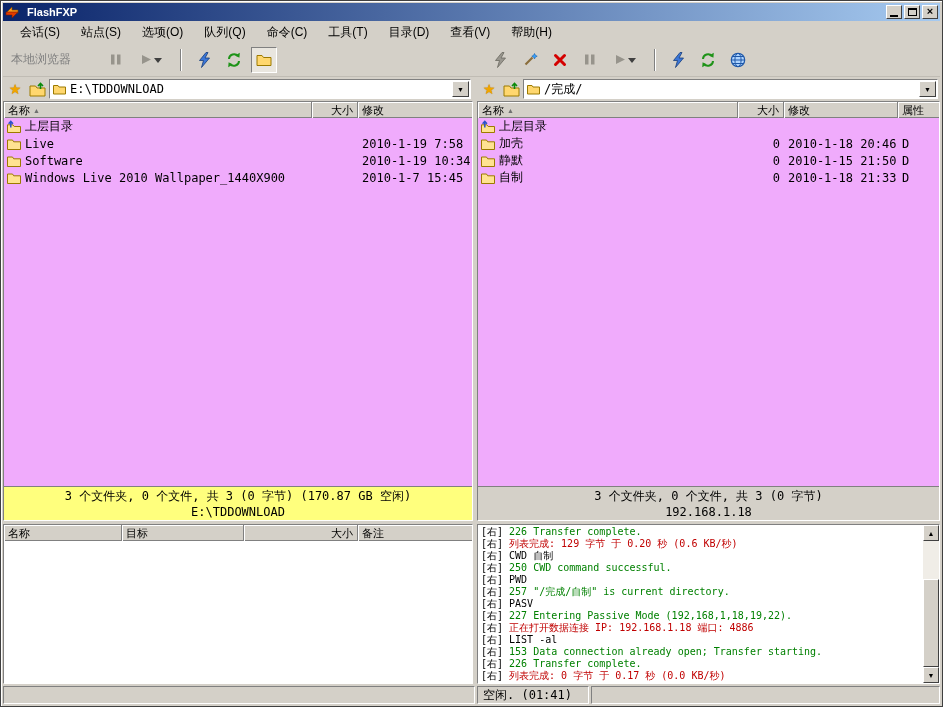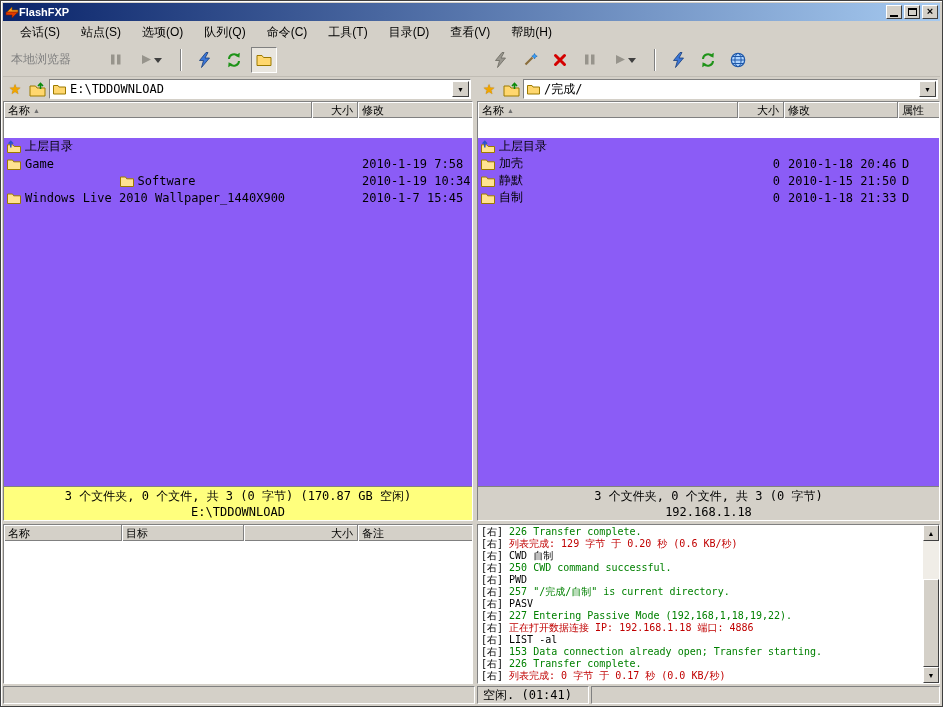--- a/index.html
+++ b/index.html
@@ -2,21 +2,21 @@
 <html><head>
 <meta charset="utf-8">
 <style>
   *{box-sizing:border-box;margin:0;padding:0;}
   html,body{width:943px;height:707px;}
   body{font-family:"Liberation Sans",sans-serif;font-size:12px;background:#D4D0C8;}
   .window{width:943px;height:707px;display:flex;flex-direction:column;background:#D4D0C8;
           border:1px solid #404040;box-shadow:inset 1px 1px 0 #fff;padding:2px;}
   
   .title-bar{height:18px;flex:0 0 18px;background:linear-gradient(to right,#0A246A,#A6CAF0);
-             display:flex;align-items:center;padding:0 2px;gap:0;}
+             display:flex;align-items:center;padding:0 2px;gap:8px;}
   .title-text{color:#fff;font-weight:bold;font-size:11px;flex:1;}
   .tb-buttons{display:flex;gap:2px;}
   .tb-btn{width:16px;height:14px;background:#D4D0C8;border:1px solid;border-color:#fff #404040 #404040 #fff;
           display:flex;align-items:center;justify-content:center;cursor:default;}
   .glyph-min{width:8px;height:2px;background:#000;margin-top:8px;}
   .glyph-max{width:9px;height:8px;border:1px solid #000;border-top:2px solid #000;}
   .glyph-close{font-weight:bold;font-size:11px;line-height:1;margin-top:-1px;}
   
   .menu-bar{height:22px;flex:0 0 22px;display:flex;align-items:center;padding-left:3px;}
   .menu-item{padding:2px 7px;cursor:default;white-space:nowrap;margin-left:7px;}
@@ -49,21 +49,21 @@
               border-color:#fff #404040 #404040 #fff;display:flex;align-items:center;justify-content:center;
               font-size:7px;color:#000;}
   .list-box{flex:1;display:flex;flex-direction:column;border:1px solid;border-color:#808080 #fff #fff #808080;
             background:#fff;min-height:0;}
   .list-header{height:16px;flex:0 0 16px;display:flex;background:#D4D0C8;}
   .hcell{border-right:1px solid #808080;box-shadow:inset 1px 1px 0 #fff,inset 0 -1px 0 #808080;
          padding:1px 4px;font-size:11px;white-space:nowrap;overflow:hidden;display:flex;align-items:center;gap:3px;}
   .hcell.size{justify-content:flex-end;}
   .hcell.grow{flex:1;border-right:none;}
   .sort{font-size:7px;color:#6f6f6f;}
-  .list-body{flex:1;background:#8b5cf6;overflow:hidden;font-family:"DejaVu Sans Mono",monospace;font-size:12px;margin-top:20px;}
+  .list-body{flex:1;background:#f0abfc;overflow:hidden;font-family:"DejaVu Sans Mono",monospace;font-size:12px;}
   .file-row{height:17px;display:flex;align-items:center;cursor:default;}
   .cell{padding:0 4px;white-space:nowrap;overflow:hidden;flex:0 0 auto;}
   .name-cell{display:flex;align-items:center;gap:4px;padding-left:3px;}
   .size-cell{text-align:right;}
   .attr-cell{flex:1;}
   .row-icon{display:flex;align-items:center;flex:0 0 auto;}
   .pane-status{height:34px;flex:0 0 34px;border-top:1px solid #808080;text-align:center;
                font-family:"DejaVu Sans Mono",monospace;font-size:12px;display:flex;flex-direction:column;
                justify-content:center;line-height:16px;background:#D4D0C8;white-space:nowrap;overflow:hidden;}
   .h-split{height:3px;flex:0 0 3px;}
@@ -291,27 +291,27 @@
               <span class="cell size-cell" style="width: 46px;"></span>
               <span class="cell mod-cell"></span>
             </div>
             <div class="file-row">
               <span class="cell name-cell" style="width: 308px;">
                 <span class="row-icon">
                   <svg width="14" height="12">
                     <path d="M0.5 2 h5 l1.2 1.8 H13.5 v7.7 H0.5 Z" fill="#ffe291" stroke="#9c7a00"></path>
                   </svg>
                 </span>
-                <span>Game</span>
+                <span>Live</span>
               </span>
               <span class="cell size-cell" style="width: 46px;"></span>
               <span class="cell mod-cell">2010-1-19 7:58</span>
             </div>
             <div class="file-row">
-              <span class="cell name-cell" style="width: 308px; justify-content: center;">
+              <span class="cell name-cell" style="width: 308px;">
                 <span class="row-icon">
                   <svg width="14" height="12">
                     <path d="M0.5 2 h5 l1.2 1.8 H13.5 v7.7 H0.5 Z" fill="#ffe291" stroke="#9c7a00"></path>
                   </svg>
                 </span>
                 <span>Software</span>
               </span>
               <span class="cell size-cell" style="width: 46px;"></span>
               <span class="cell mod-cell">2010-1-19 10:34</span>
             </div>

